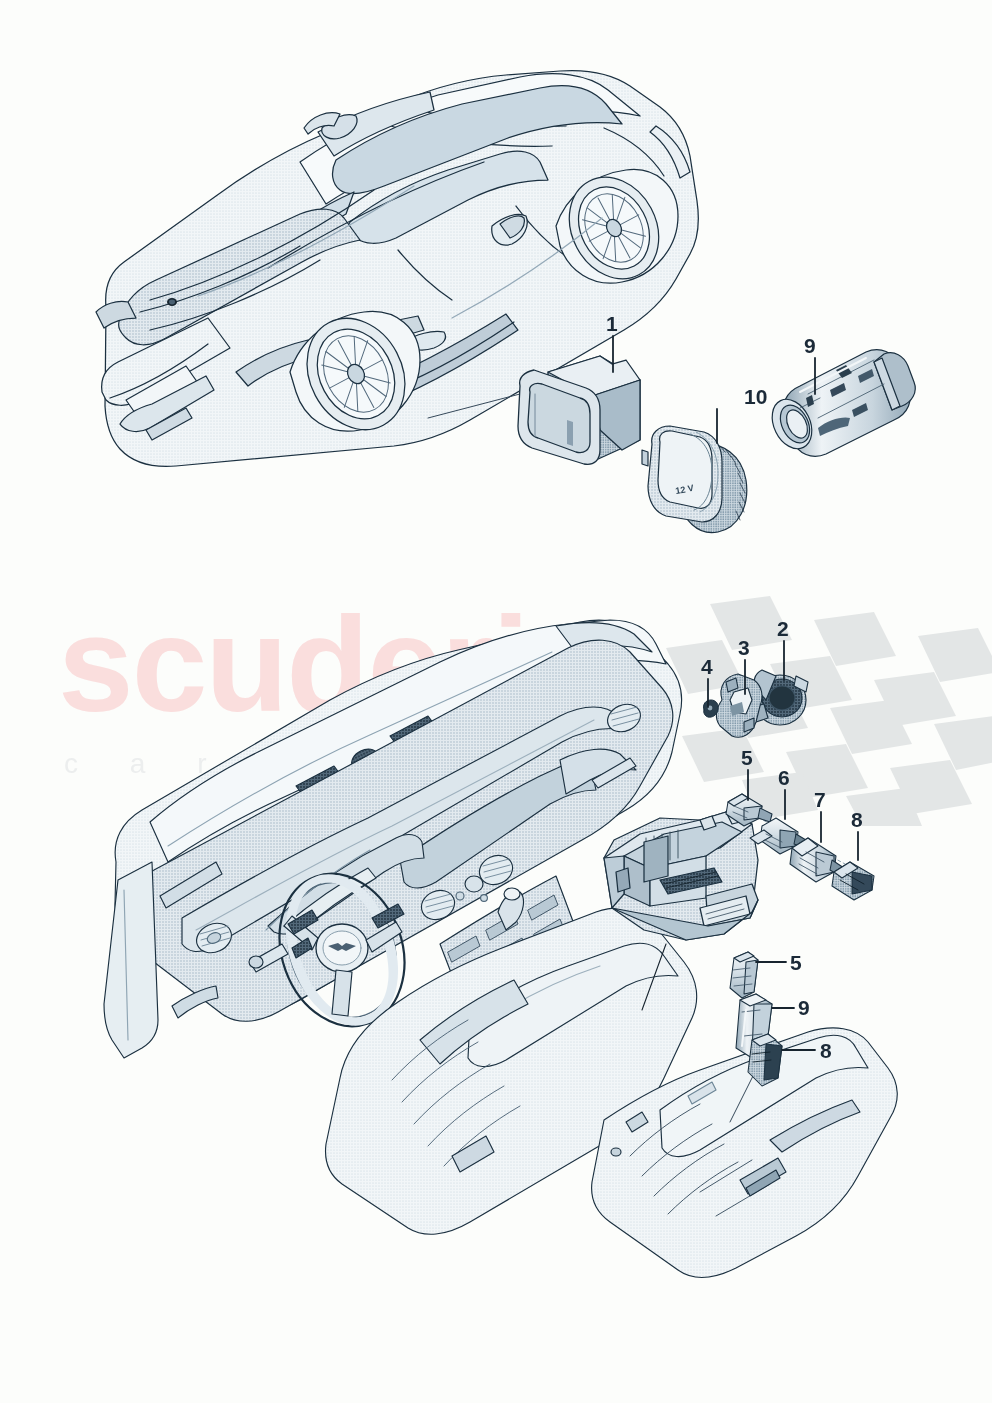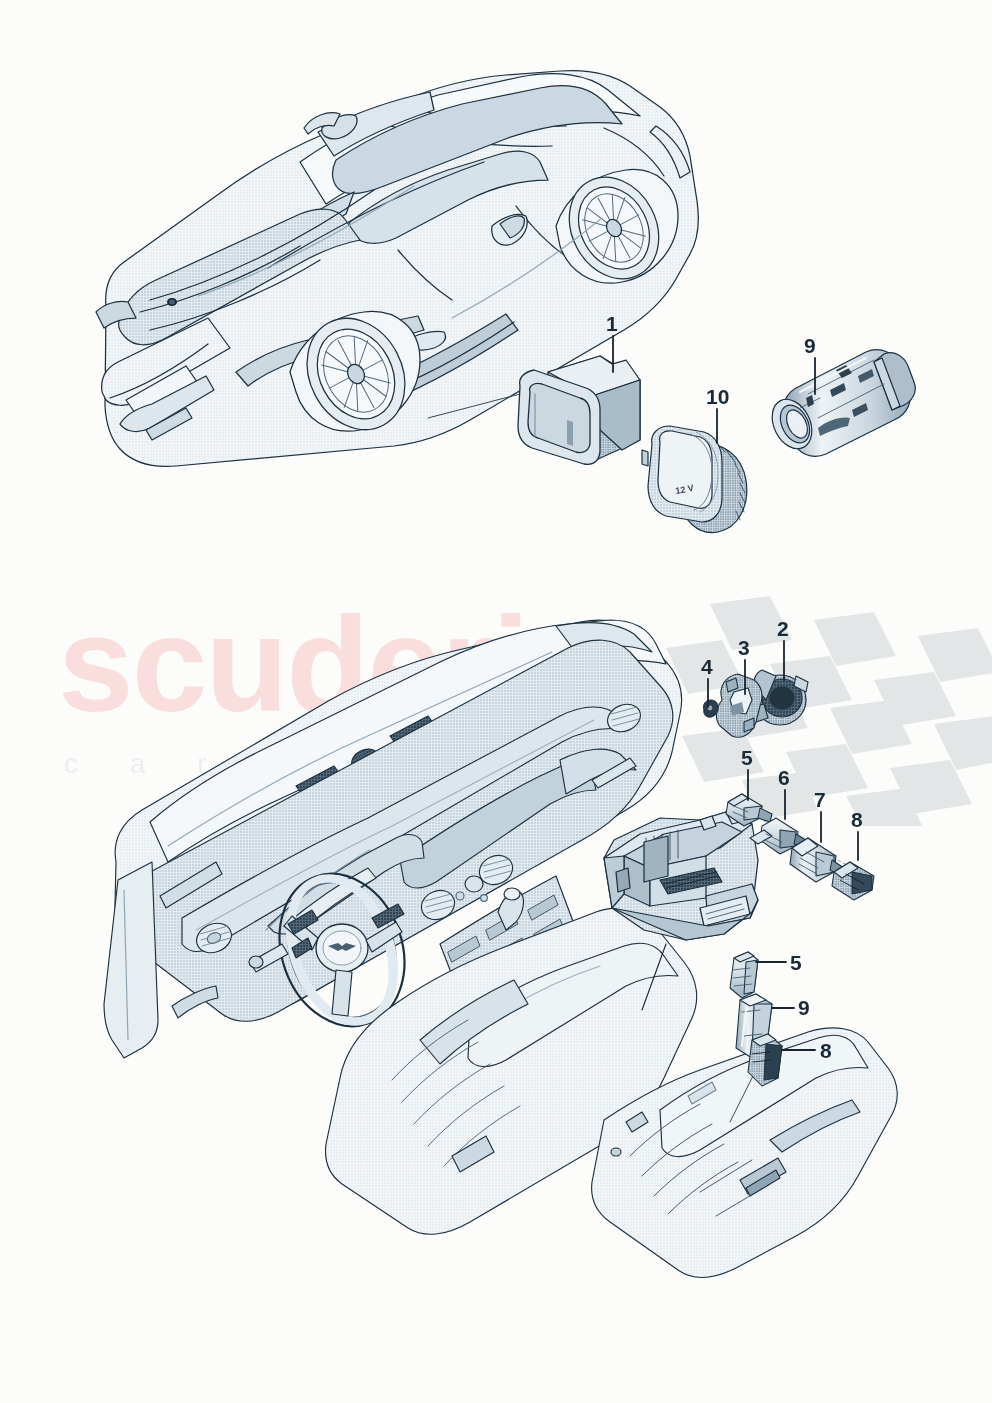--- a/index.html
+++ b/index.html
@@ -658,21 +658,21 @@
         <path d="M772,1008 L794,1008"></path>
         <path d="M782,1050 L815,1050"></path>
 
         <path stroke-width="1.1" d="M666,944 L642,1010"></path>
       </g>
 
     </g>
   </svg>
 
   <div class="lbl" style="left:606px;top:313px">1</div>
-  <div class="lbl" style="left:706px;top:386px">10</div>
+  <div class="lbl" style="left:744px;top:386px">10</div>
   <div class="lbl" style="left:804px;top:335px">9</div>
   <div class="lbl" style="left:777px;top:618px">2</div>
   <div class="lbl" style="left:738px;top:637px">3</div>
   <div class="lbl" style="left:701px;top:656px">4</div>
   <div class="lbl" style="left:741px;top:747px">5</div>
   <div class="lbl" style="left:778px;top:767px">6</div>
   <div class="lbl" style="left:814px;top:789px">7</div>
   <div class="lbl" style="left:851px;top:809px">8</div>
   <div class="lbl" style="left:790px;top:952px">5</div>
   <div class="lbl" style="left:798px;top:997px">9</div>

